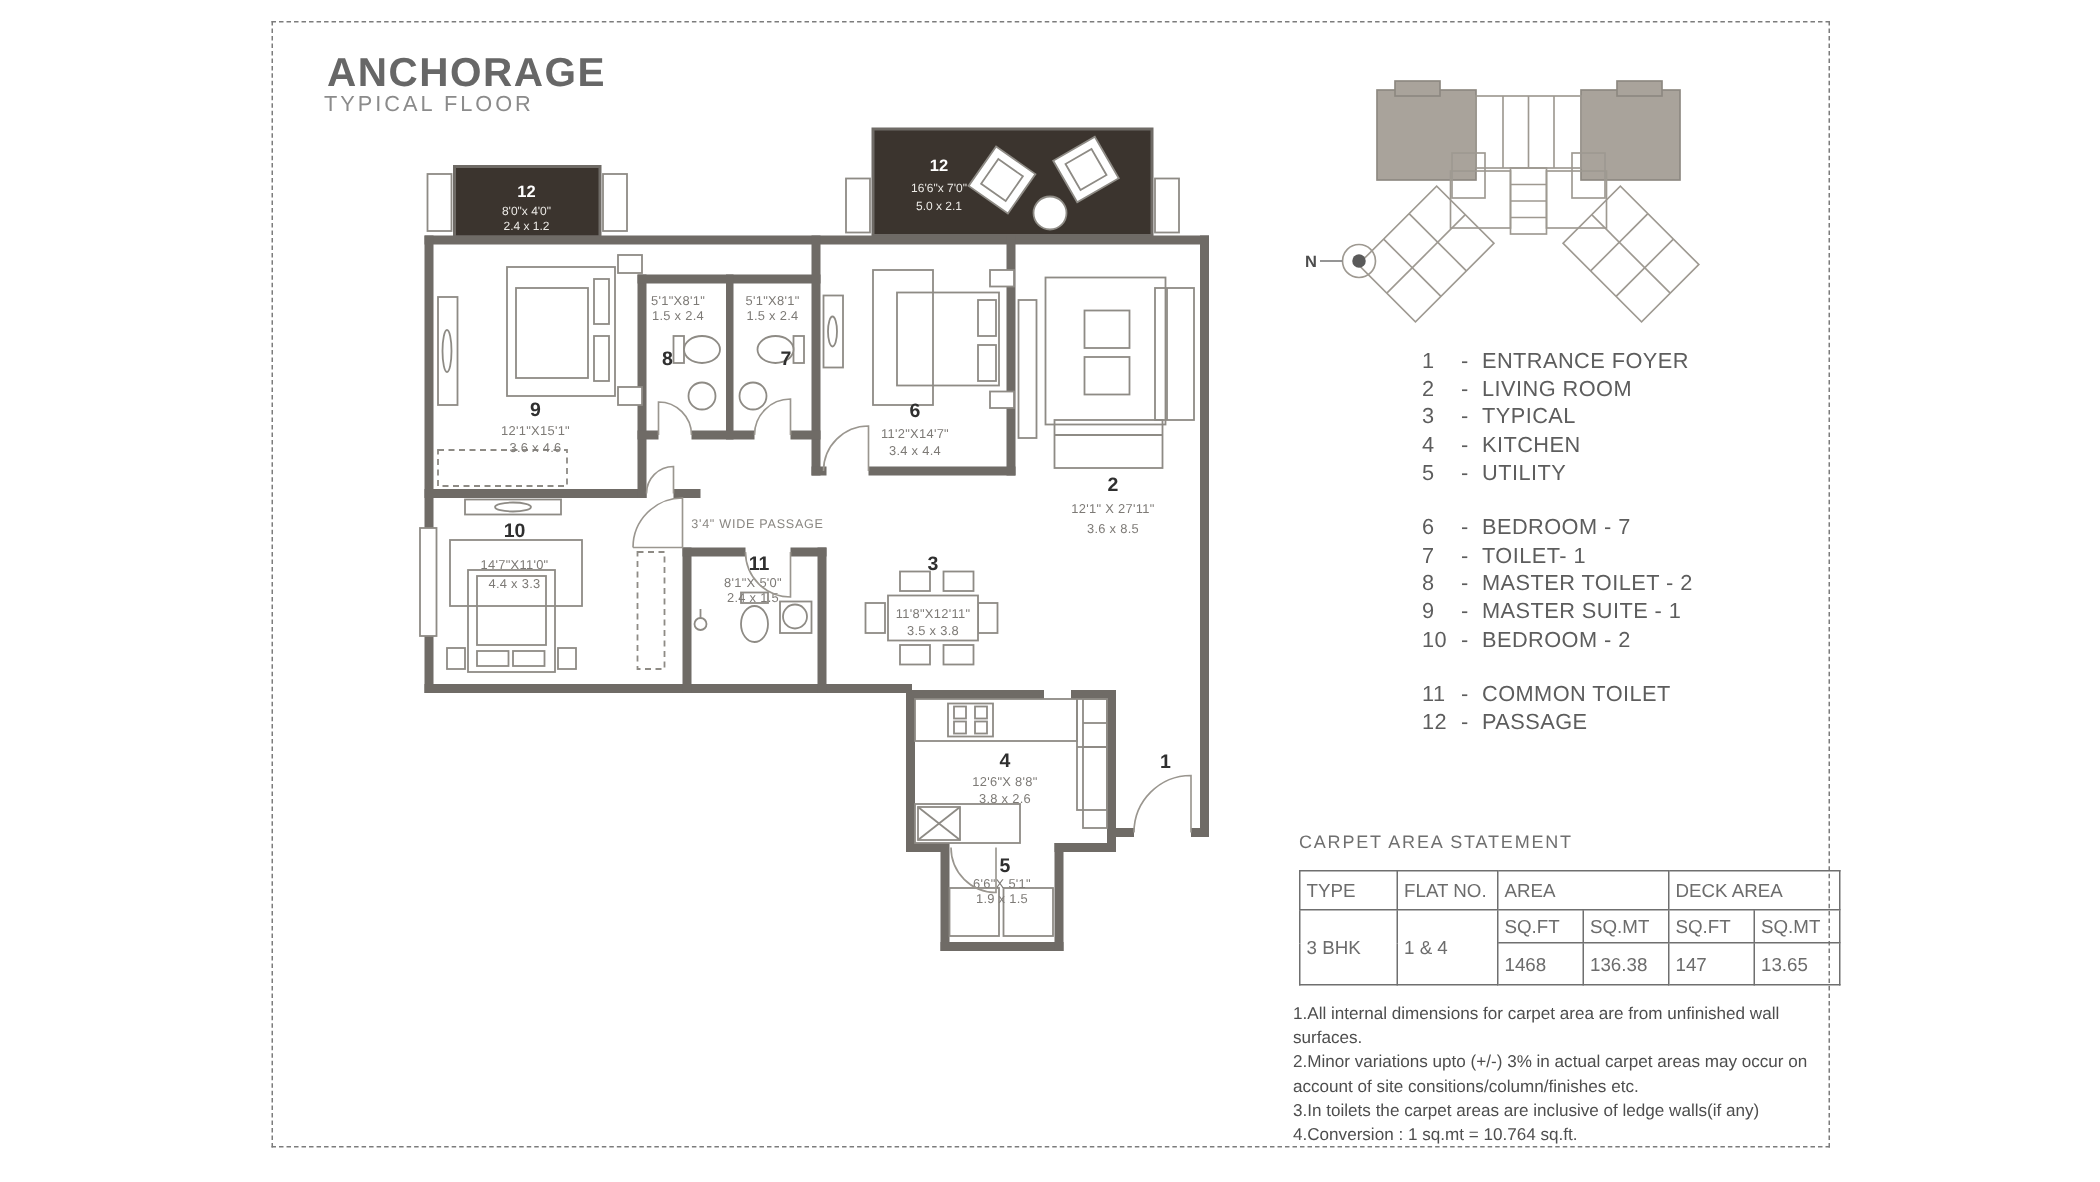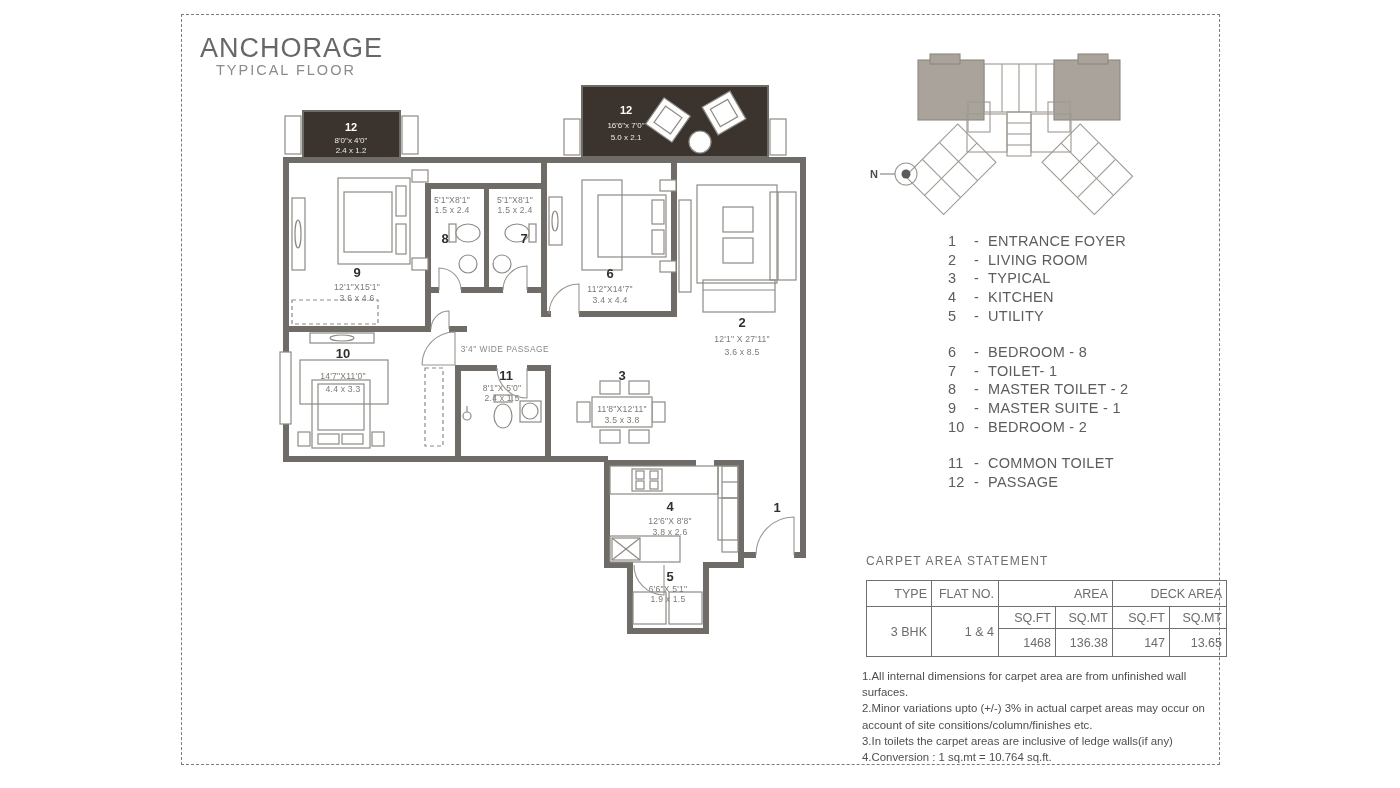--- a/index.html
+++ b/index.html
@@ -1,33 +1,33 @@
 <!DOCTYPE html>
 <html><head>
 <meta charset="utf-8">
 <style>
   html,body{margin:0;padding:0;background:#ffffff;}
   .page{position:relative;width:1400px;height:788px;background:#ffffff;overflow:hidden;
         font-family:"Liberation Sans",sans-serif;}
   .frame{position:absolute;left:181px;top:14px;width:1037px;height:749px;
          border:1px dashed #7c7c7c;background:#ffffff;}
-  .title{position:absolute;left:200px;top:33px;font-size:27px;font-weight:normal;
+  .title{position:absolute;left:218px;top:33px;font-size:27px;font-weight:bold;
          color:#676767;letter-spacing:1px;}
   .subtitle{position:absolute;left:216px;top:62px;font-size:14.5px;color:#8b8b8b;letter-spacing:2px;}
   .floorplan{position:absolute;left:260px;top:80px;width:560px;height:575px;}
   .keyplan{position:absolute;left:868px;top:50px;width:302px;height:168px;}
   .legend{position:absolute;left:948px;top:232px;color:#5d5d5d;font-size:14.5px;letter-spacing:.3px;}
   .lg-group{margin-bottom:18px;}
   .lg-row{display:flex;height:18.6px;align-items:center;}
   .lg-num{width:26px;}
   .lg-dash{width:14px;}
   .carpet-head{position:absolute;left:866px;top:554px;font-size:12px;color:#6f6f6f;
                letter-spacing:1.2px;font-weight:500;}
   table.carpet{position:absolute;left:866px;top:580px;border-collapse:collapse;
-               color:#6c6c6c;font-size:12.5px;text-align:right;}
+               color:#6c6c6c;font-size:12.5px;text-align:left;}
   table.carpet td,table.carpet th{border:1.5px solid #6f6f6f;font-weight:normal;padding:0 4px;}
   .c-type{width:56px;} .c-flat{width:58px;margin-left:36px;} .c-n{width:48px;}
   .rowh1{height:26px;} .rowh2{height:22px;} .rowh3{height:28px;}
   .notes{position:absolute;left:862px;top:668px;width:352px;font-size:11.4px;
          color:#4e4e4e;line-height:1.42;}
   .notes p{margin:0;}
   svg text{font-family:"Liberation Sans",sans-serif;}
   .num{font-size:13px;font-weight:bold;fill:#2f2f2f;text-anchor:middle;}
   .dim{font-size:8.6px;fill:#7d7a76;text-anchor:middle;letter-spacing:.2px;}
   .wnum{font-size:11px;font-weight:bold;fill:#ffffff;text-anchor:middle;}
@@ -362,21 +362,21 @@
       <div class="lg-row">
           <span class="lg-num">5</span>
           <span class="lg-dash">-</span>
           <span class="lg-label">UTILITY</span>
         </div>
     </div>
     <div class="lg-group">
       <div class="lg-row">
           <span class="lg-num">6</span>
           <span class="lg-dash">-</span>
-          <span class="lg-label">BEDROOM - 8</span>
+          <span class="lg-label">BEDROOM - 7</span>
         </div>
       <div class="lg-row">
           <span class="lg-num">7</span>
           <span class="lg-dash">-</span>
           <span class="lg-label">TOILET- 1</span>
         </div>
       <div class="lg-row">
           <span class="lg-num">8</span>
           <span class="lg-dash">-</span>
           <span class="lg-label">MASTER TOILET - 2</span>

